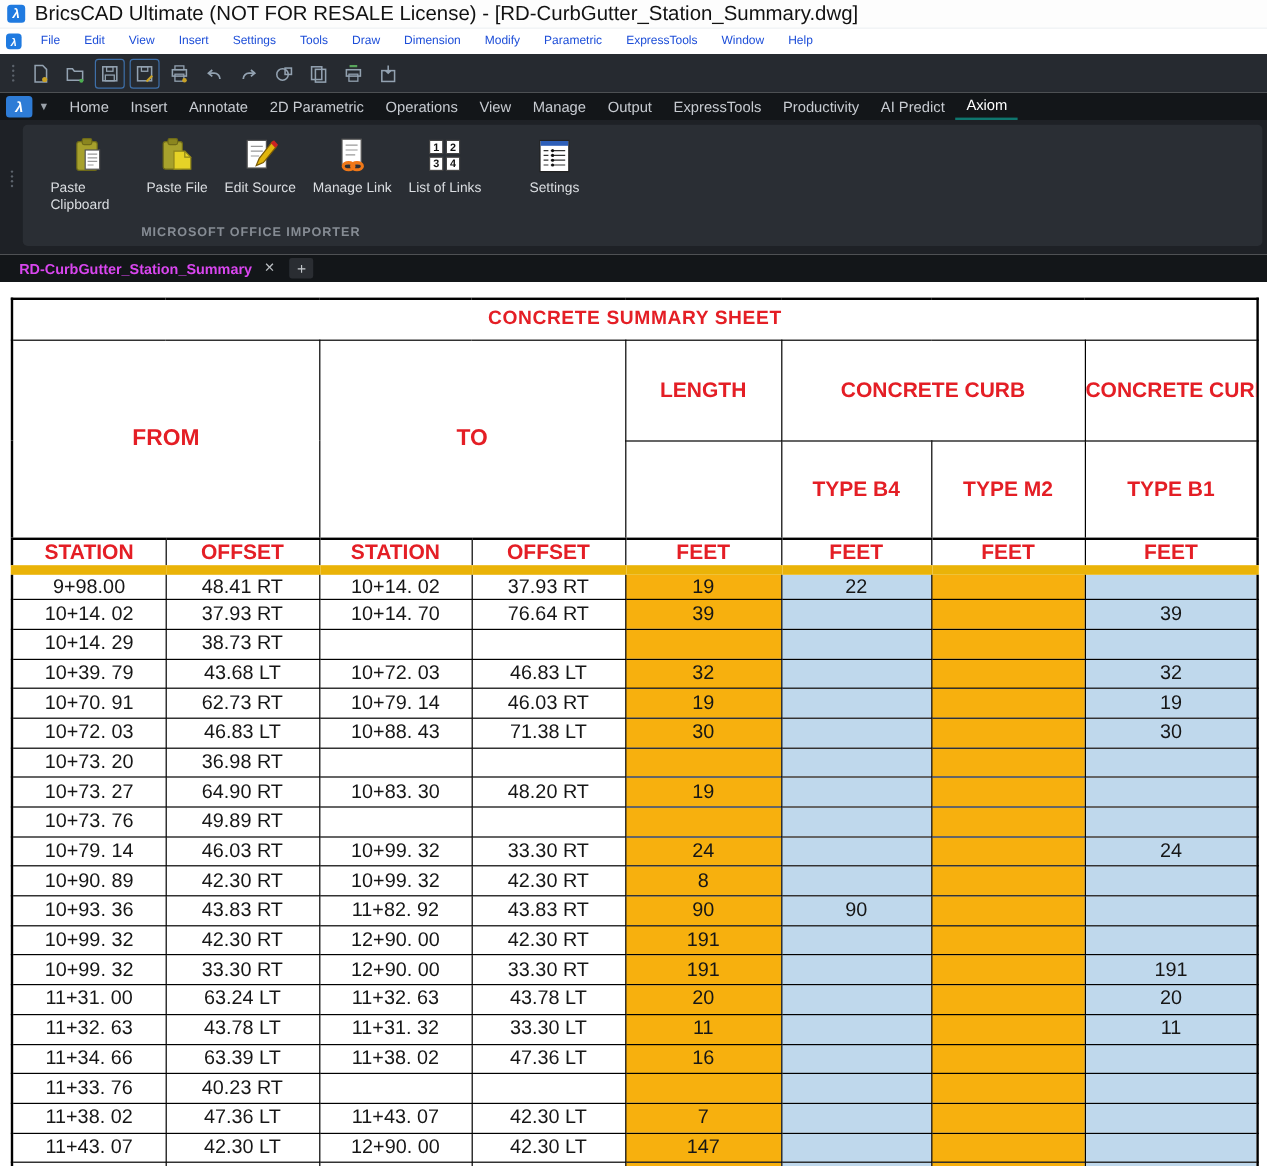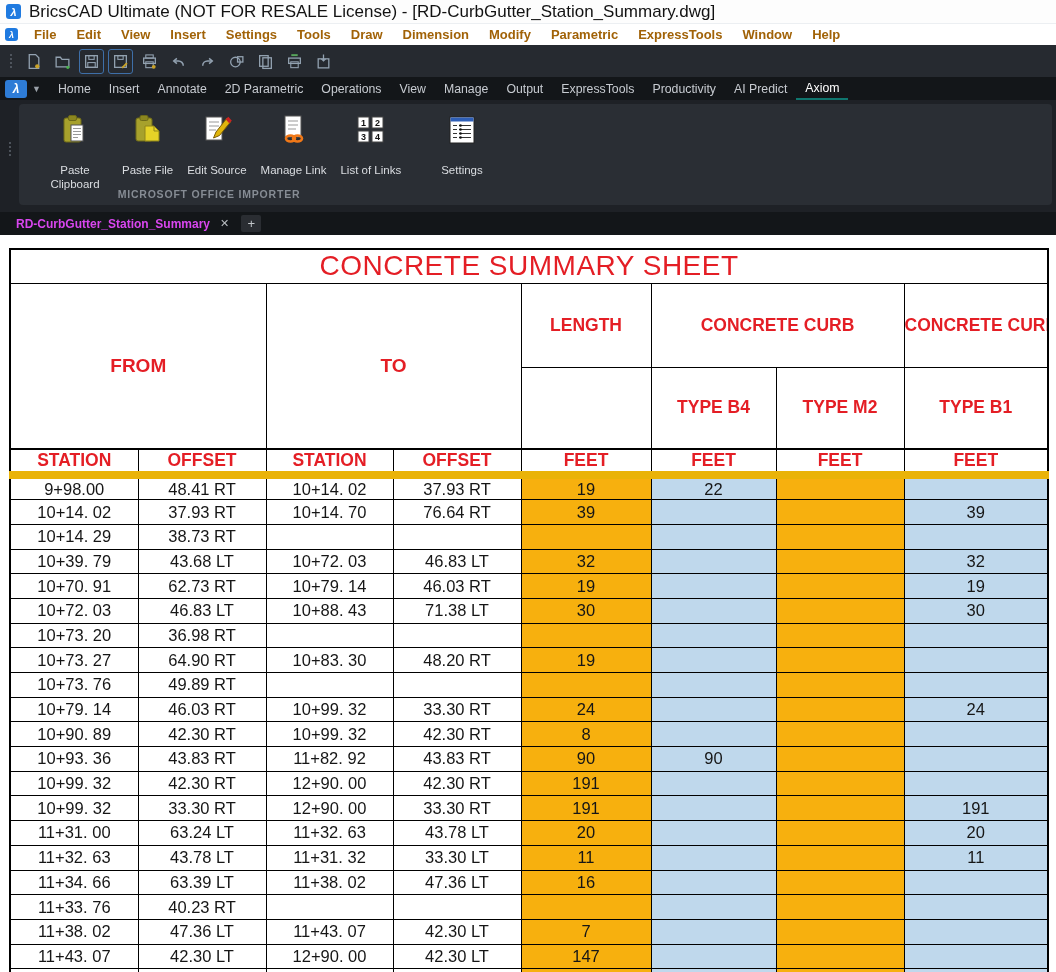--- a/index.html
+++ b/index.html
@@ -10,21 +10,21 @@
   .titlebar { height:24px; background:#fdfdfd; display:flex; align-items:center;
     padding-left:6px; gap:8px; border-bottom:1px solid #eceff2; }
   .applogo { width:15px; height:15px; background:#1f7ae0; border-radius:3px;
     color:#fff; font-weight:bold; font-style:italic; font-size:11px;
     display:flex; align-items:center; justify-content:center; }
   .titlebar .title { font-size:17px; color:#121212; }
 
   
   .menubar { height:21px; background:#ffffff; display:flex; align-items:center; padding-left:5px; }
   .menubar .applogo { width:13px; height:13px; font-size:9px; margin-right:6px; }
-  .menu-item { font-size:13px; color:#a16207; padding:2px 10px; cursor:default;font-weight:bold; }
+  .menu-item { font-size:10px; color:#1d4ed8; padding:2px 10px; cursor:default; }
 
   
   .toolbar { height:32px; background:#262a30; display:flex; align-items:center; padding-left:3px; }
   .drag-handle { width:8px; display:flex; flex-direction:column; gap:2px; align-items:center; margin:0 4px; }
   .drag-handle i { width:2px; height:2px; background:#5c636c; border-radius:50%; display:block; }
   .tb-icon { width:25px; height:25px; display:flex; align-items:center; justify-content:center; margin:0 2px; border-radius:3px; }
   .tb-icon.boxed { border:1px solid #3e6fa8; }
 
   
   .ribbon-tabs { height:23px; background:#131619; display:flex; align-items:center; padding-left:5px; }
@@ -36,39 +36,39 @@
 
   
   .ribbon-body { height:112px; background:#1e2126; position:relative; }
   .ribbon-body .drag-handle { position:absolute; left:2px; top:42px; }
   .ribbon-panel { position:absolute; left:19px; right:4px; top:4px; bottom:7px;
     background:#2a2e34; border-radius:4px; }
   .ritems { display:flex; padding:8px 0 0 16px; align-items:flex-start; }
   .ritem { display:flex; flex-direction:column; align-items:center; padding:0 7px; }
   .ritem.sep-left { margin-left:26px; }
   .ritem .ricon { height:36px; display:flex; align-items:center; }
-  .ritem .rlabel { font-size:11.5px; color:#dadde1; text-align:center; line-height:1.18; margin-top:16px; max-width:66px; }
+  .ritem .rlabel { font-size:11.5px; color:#dadde1; line-height:1.18; margin-top:3px; max-width:66px; }
   .rgroup-label { position:absolute; bottom:5px; left:40px; width:300px; text-align:center;
     font-size:10.5px; font-weight:bold; color:#868c94; letter-spacing:0.8px;margin-top:40px; }
 
   
   .doc-tabbar { height:23px; background:#131619; display:flex; align-items:center; padding-left:10px; }
   .doc-tab { display:flex; align-items:center; gap:10px; height:100%; padding:0 6px; }
   .doc-tab .dt-label { font-size:12px; font-weight:bold; color:#d946ef; }
   .doc-tab .dt-close { font-size:11px; color:#b9bdc1; }
   .newtab-btn { width:20px; height:17px; background:#2a2d32; border-radius:2px; color:#c2c6ca;
     display:flex; align-items:center; justify-content:center; font-size:13px; margin-left:6px; }
 
   
   .canvas { background:#ffffff; padding-top:13px; }
   table.sheet { border-collapse:collapse; table-layout:fixed; width:1038px; margin-left:9px;
     border:2px solid #000; }
   table.sheet td { border:1px solid #000; text-align:center; vertical-align:middle;
     padding:0; overflow:hidden; white-space:nowrap; }
-  .t-title td { height:34px; font-size:28px; font-weight:normal; color:var(--red); letter-spacing:0.5px; }
+  .t-title td { height:34px; font-size:16px; font-weight:bold; color:var(--red); letter-spacing:0.5px; }
   td.h-red { color:var(--red); font-weight:bold; font-size:17.5px; }
   td.h-big { font-size:19px; }
   td.h-wrap { white-space:normal; line-height:1.3; }
   tr.r2 td { height:84px; }
   tr.r3 td { height:82px; }
   tr.r4 td { height:25px; border-top:2px solid #000; border-bottom:8px solid #eab308; }
   tr.data-row td { height:24.7px; font-size:16.5px; color:#161616; }
   td.c-orange { background:var(--orange); }
   td.c-blue { background:var(--blue); }
   :root { --red:#e41e25; --orange:#f7b00e; --blue:#bfd8ec; }

